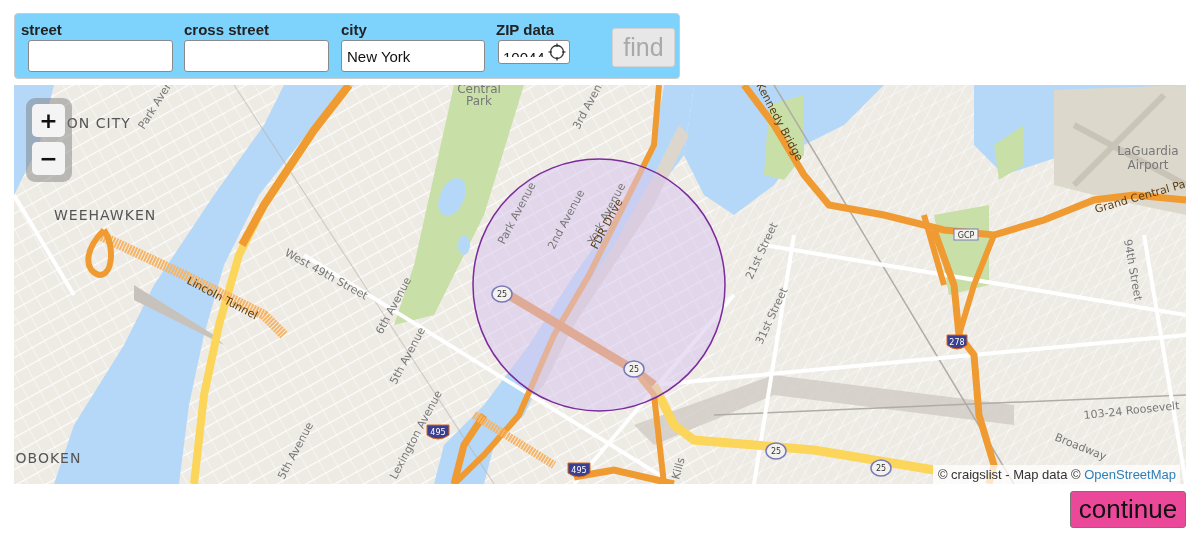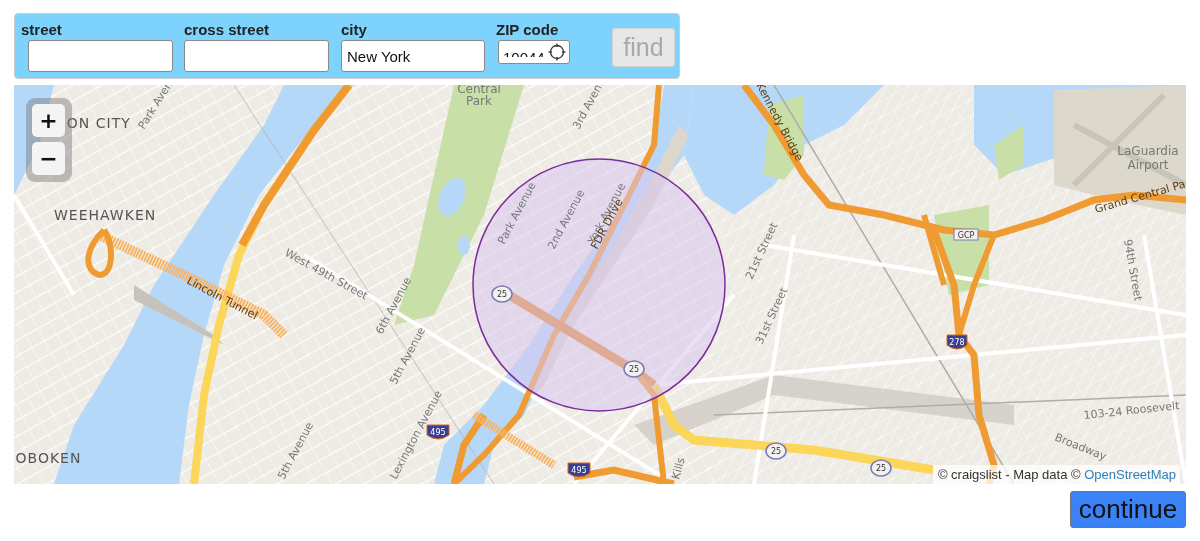--- a/index.html
+++ b/index.html
@@ -38,21 +38,21 @@
   .zoom-btn { position: absolute; left: 6px; width: 33px; height: 33px; background: #f4f4f4;
     border-radius: 5px; border: none; font-family: "DejaVu Sans", sans-serif; font-weight: bold;
     font-size: 22px; line-height: 33px; color: #111; padding: 0; text-align: center; }
   .zoom-in { top: 6px; }
   .zoom-out { top: 44px; }
   .attribution { position: absolute; right: 6px; bottom: 0; background: rgba(255,255,255,0.75);
     font-size: 13px; padding: 2px 4px 2px 5px; color: #333; margin-left: 24px; }
   .attribution a { color: #2f7fb6; text-decoration: none; }
 
   .continue-button { position: absolute; left: 1070px; top: 491px; width: 116px; height: 37px;
-    box-sizing: border-box; background: #3b82f6; border: 1px solid #767676; border-radius: 3px;
+    box-sizing: border-box; background: #ec4899; border: 1px solid #767676; border-radius: 3px;
     font-family: "Liberation Sans", sans-serif; font-size: 26px; color: #111; padding: 0; }
 
   .map-label { font-family: "DejaVu Sans", sans-serif; fill: #777; }
   .place-label { font-family: "DejaVu Sans", sans-serif; fill: #555; font-size: 14px; letter-spacing: 1px; }
   .road-label { font-family: "DejaVu Sans", sans-serif; fill: #5a3a10; font-size: 11px; }
   .shield-text { font-family: "DejaVu Sans", sans-serif; font-size: 8px; }
 </style>
 </head>
 <body>
 
@@ -63,21 +63,21 @@
   </div>
   <div class="field field-cross">
     <label>cross street</label>
     <input type="text" value="" style="">
   </div>
   <div class="field field-city">
     <label>city</label>
     <input type="text" value="New York" style="">
   </div>
   <div class="field field-zip">
-    <label>ZIP code</label>
+    <label>ZIP data</label>
     <div class="zip-wrap">
       <input type="text" value="10044" style="">
       <svg class="locate-icon" viewBox="0 0 18 18">
         <circle cx="9" cy="9" r="6.5" fill="none" stroke="#333" stroke-width="1.3"></circle>
         <line x1="9" y1="0.5" x2="9" y2="4" stroke="#333" stroke-width="1.3"></line>
         <line x1="9" y1="14" x2="9" y2="17.5" stroke="#333" stroke-width="1.3"></line>
         <line x1="0.5" y1="9" x2="4" y2="9" stroke="#333" stroke-width="1.3"></line>
         <line x1="14" y1="9" x2="17.5" y2="9" stroke="#333" stroke-width="1.3"></line>
       </svg>
     </div>

